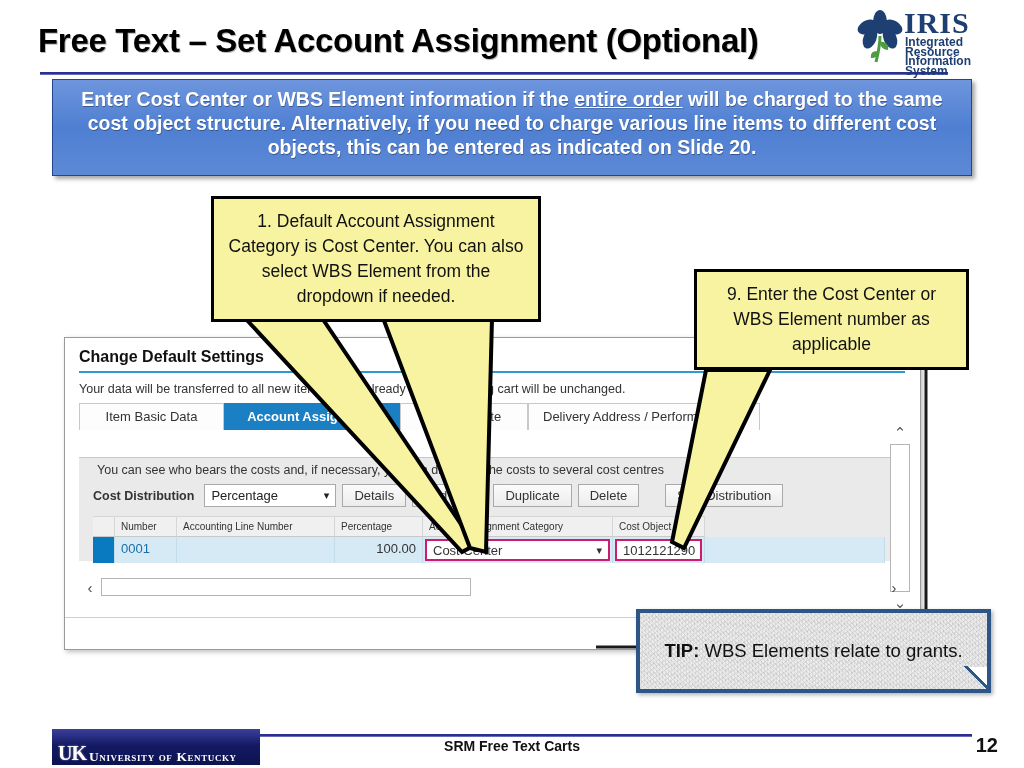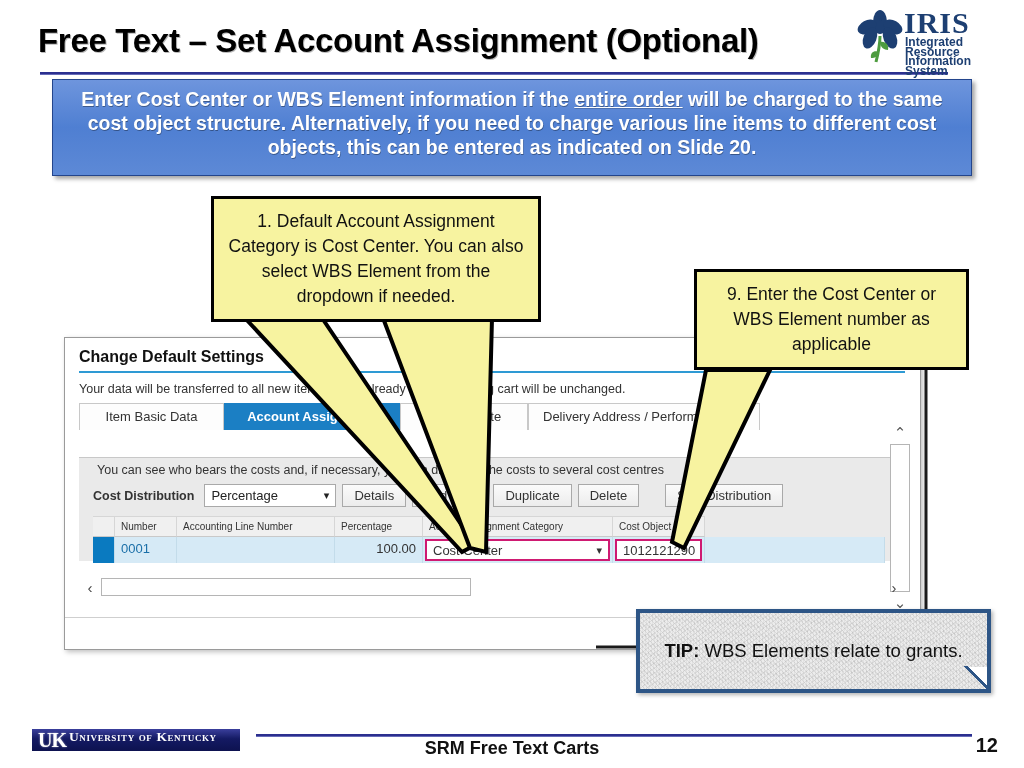--- a/index.html
+++ b/index.html
@@ -160,36 +160,36 @@
   }
   #tip-fold:after{
     content:""; position:absolute; left:-1px; top:-1px; width:27px; height:27px;
     background:linear-gradient(45deg, transparent 49%, #2d5586 49%, #2d5586 56%, transparent 56%);
   }
 
   
   #footer-rule { position:absolute; left:256px; top:734px; width:716px; height:3px;
     background:linear-gradient(to bottom,#2b2f8f 0%,#2b2f8f 55%,#8a8fd0 100%); }
   #uk-logo {
-    position:absolute; left:32px; top:729px; width:208px; height:22px;
+    position:absolute; left:52px; top:729px; width:208px; height:36px;
     background:linear-gradient(to bottom,#3a3f9c 0%,#141a63 45%,#0d1250 100%);
-    display:flex; align-items:flex-start; overflow:hidden;
+    display:flex; align-items:flex-end; overflow:hidden;
   }
   #uk-mark {
     color:#fff; font-family:"Liberation Serif", serif; font-weight:bold;
     font-size:20px; padding:0 3px 0 6px; letter-spacing:-1px;
     text-shadow:0 0 2px rgba(255,255,255,.6);
   }
   #uk-name {
     color:#fff; font-family:"Liberation Serif", serif; font-size:13.5px;
     letter-spacing:0.6px; font-variant:small-caps; font-weight:bold;
   }
   #footer-center {
     position:absolute; left:0; top:738px; width:1024px; text-align:center;
-    font-size:18px; font-weight:bold; color:#111;
+    font-size:14px; font-weight:bold; color:#111;
   }
   #page-number {
     position:absolute; right:26px; top:734px; font-size:20px; font-weight:bold; color:#111;
   }
 </style>
 </head>
 <body>
 
 <div id="slide-title">Free Text – Set Account Assignment (Optional)</div>
 <div id="title-rule"></div>

